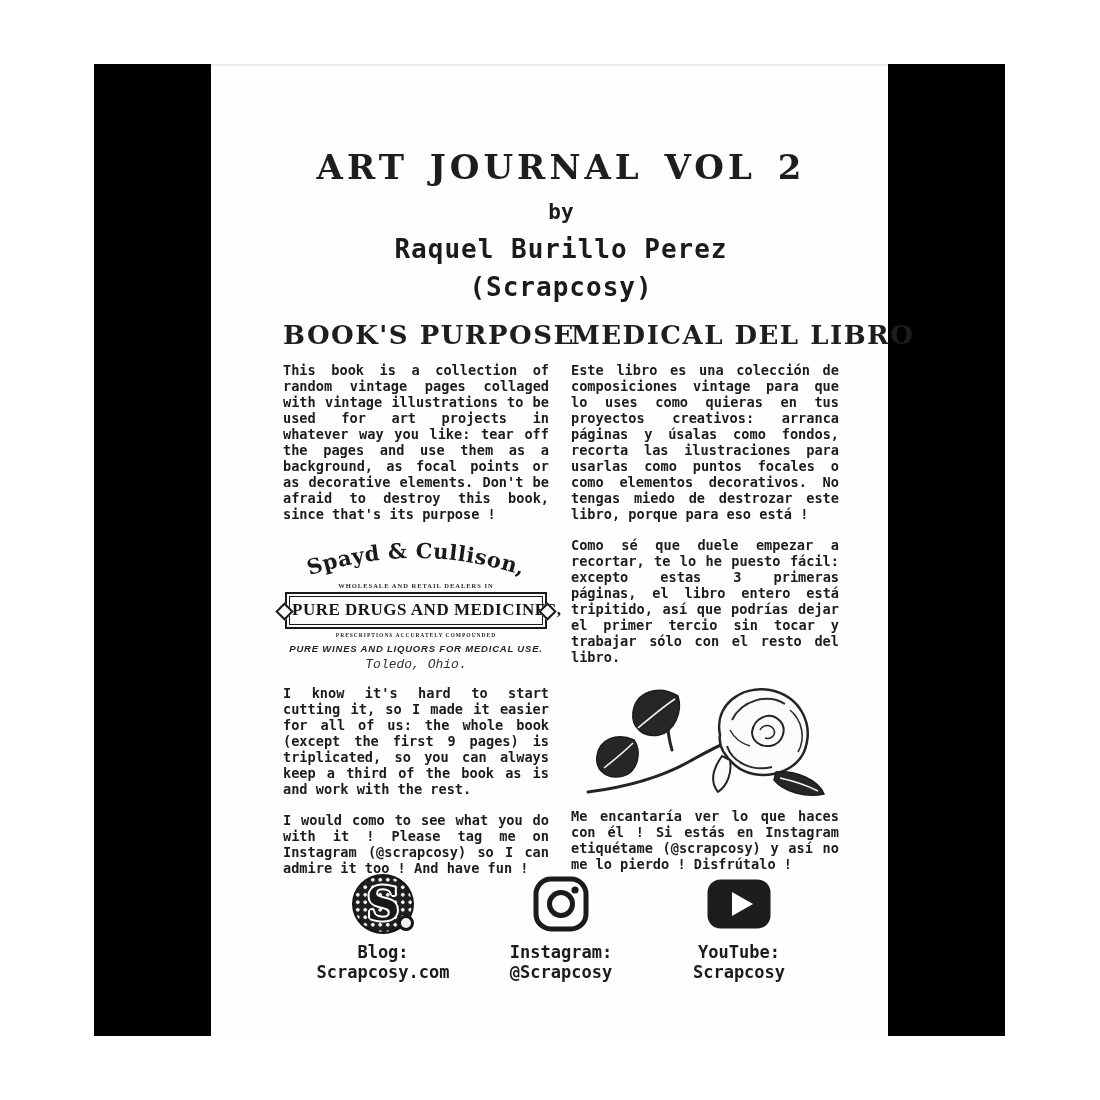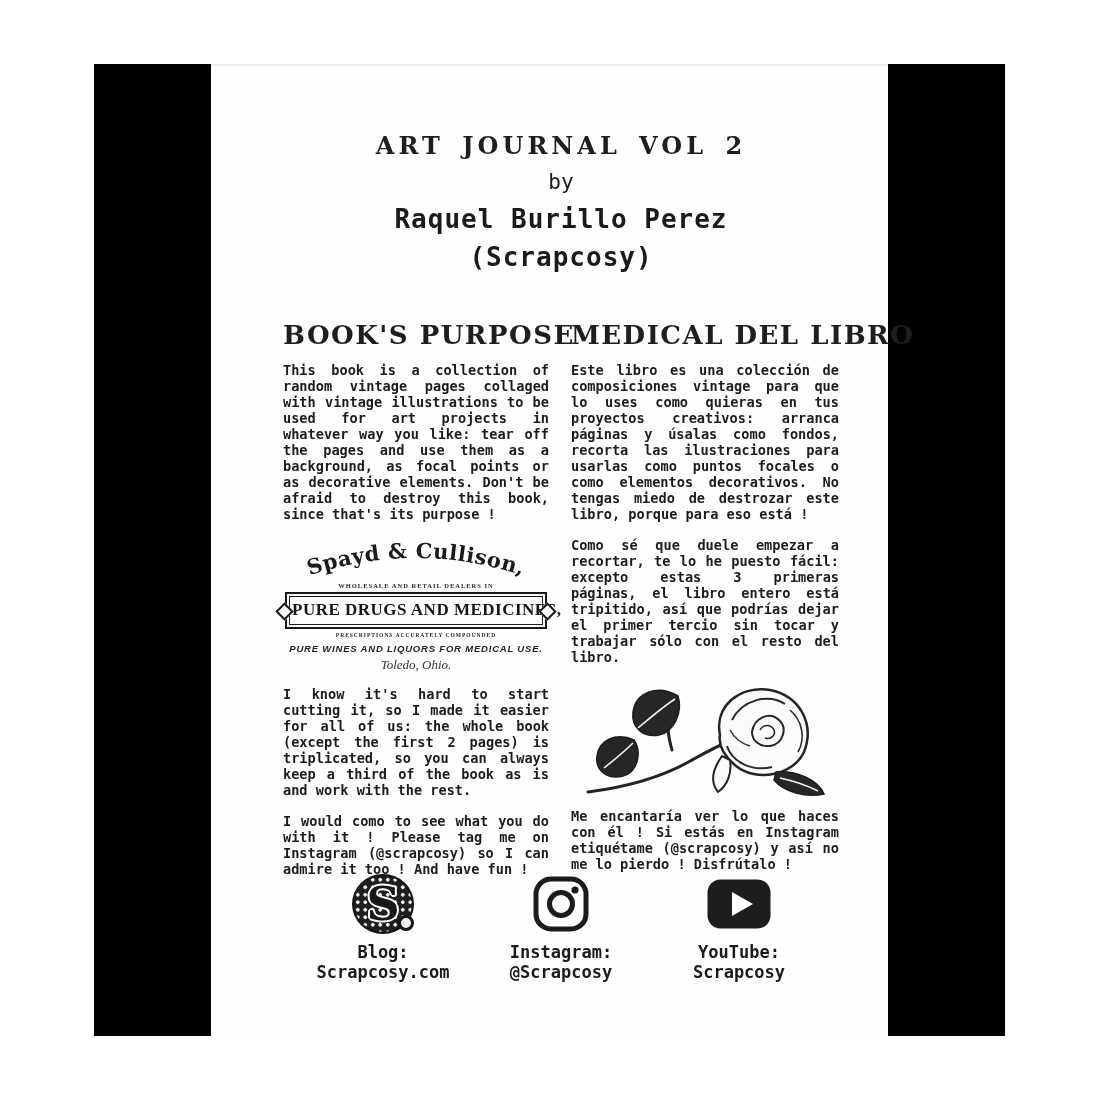--- a/index.html
+++ b/index.html
@@ -5,23 +5,23 @@
   html,body{margin:0;padding:0;background:#ffffff;}
   .stage{position:relative;width:1100px;height:1100px;background:#ffffff;overflow:hidden;
          font-family:"Liberation Sans",sans-serif;color:#1b1b1b;}
   .backdrop{position:absolute;left:94px;top:64px;width:911px;height:972px;background:#000;}
   .page{position:absolute;left:211px;top:64px;width:677px;height:972px;background:#fefefe;
         border-top:2px solid #ececec;}
   .inner{position:absolute;left:72px;top:0;width:556px;height:972px;}
 
   
   .title-block{position:absolute;top:68px;left:0;width:556px;text-align:center;}
-  .main-title{font-family:"DejaVu Serif",serif;font-weight:bold;font-size:24px;line-height:1;
-              letter-spacing:4px;word-spacing:6px;margin:0;color:#1e1e1e;}
-  .byline{font-family:"DejaVu Sans Mono",monospace;font-weight:normal;font-size:21px;margin-top:12px;}
+  .main-title{font-family:"DejaVu Serif",serif;font-weight:bold;font-size:34px;line-height:1;
+              letter-spacing:4px;word-spacing:6px;margin:16px;color:#1e1e1e;}
+  .byline{font-family:"DejaVu Sans Mono",monospace;font-weight:bold;font-size:21px;margin-top:12px;}
   .author{font-family:"DejaVu Sans Mono",monospace;font-weight:bold;font-size:26px;margin-top:10px;letter-spacing:1px;}
   .alias{font-family:"DejaVu Sans Mono",monospace;font-weight:bold;font-size:26px;margin-top:8px;letter-spacing:1px;}
 
   
   .col{position:absolute;top:254px;}
   .col-en{left:0;width:266px;}
   .col-es{left:288px;width:268px;}
   .col h2{font-family:"DejaVu Serif",serif;font-weight:bold;font-size:26px;letter-spacing:1.5px;
           text-align:center;margin:0 0 12px 0;color:#1e1e1e;white-space:nowrap;}
   .col p{font-family:"DejaVu Sans Mono",monospace;font-weight:bold;font-size:13.6px;
@@ -35,21 +35,21 @@
   .ribbon-bottom{font-size:5.5px;margin:3px 0 4px 0;}
   .label-box{position:relative;border:2.5px solid #1b1b1b;margin:0 2px;padding:2px;}
   .label-box-inner{border:1px solid #1b1b1b;padding:3px 2px 4px 2px;
       font-family:"Liberation Serif",serif;font-weight:bold;font-size:17px;letter-spacing:0.5px;
       white-space:nowrap;color:#161616;}
   .orn{position:absolute;width:9px;height:9px;background:#fefefe;border:2px solid #1b1b1b;
        transform:rotate(45deg);top:50%;margin-top:-6px;}
   .orn-l{left:-9px;} .orn-r{right:-9px;}
   .subline{font-family:Liberation Sans, sans-serif;font-weight:bold;font-style:italic;font-size:9.5px;
            letter-spacing:0.8px;margin-top:5px;color:#222;}
-  .place{font-family:Liberation Serif, serif;font-style:italic;font-size:13px;margin-top:3px;color:#333;}
+  .place{font-family:Liberation Mono, monospace;font-style:italic;font-size:13px;margin-top:3px;color:#333;}
 
   
   .rose-wrap{margin:0 0 6px 0;text-align:center;}
 
   
   .footer{position:absolute;left:15px;top:808px;width:526px;display:flex;justify-content:space-between;}
   .social{width:170px;text-align:center;}
   .icon-holder{height:60px;display:flex;align-items:center;justify-content:center;}
   .social-label{font-family:"DejaVu Sans Mono",monospace;font-weight:bold;font-size:17px;
                 line-height:20px;margin-top:8px;}
@@ -97,21 +97,21 @@
           <div class="label-box">
             <span class="orn orn-l"></span>
             <span class="orn orn-r"></span>
             <div class="label-box-inner">PURE DRUGS AND MEDICINES,</div>
           </div>
           <div class="ribbon ribbon-bottom">PRESCRIPTIONS ACCURATELY COMPOUNDED</div>
           <div class="subline">PURE WINES AND LIQUORS FOR MEDICAL USE.</div>
           <div class="place">Toledo, Ohio.</div>
         </div>
 
-        <p>I know it's hard to start cutting it, so I made it easier for all of us: the whole book (except the first 2 pages) is triplicated, so you can always keep a third of the book as is and work with the rest.</p>
+        <p>I know it's hard to start cutting it, so I made it easier for all of us: the whole book (except the first 9 pages) is triplicated, so you can always keep a third of the book as is and work with the rest.</p>
         <p>I would como to see what you do with it ! Please tag me on Instagram (@scrapcosy) so I can admire it too ! And have fun !</p>
       </div>
 
       <div class="col col-es">
         <h2>MEDICAL DEL LIBRO</h2>
         <p>Este libro es una colección de composiciones vintage para que lo uses como quieras en tus proyectos creativos: arranca páginas y úsalas como fondos, recorta las ilustraciones para usarlas como puntos focales o como elementos decorativos. No tengas miedo de destrozar este libro, porque para eso está !</p>
         <p>Como sé que duele empezar a recortar, te lo he puesto fácil: excepto estas 3 primeras páginas, el libro entero está tripitido, así que podrías dejar el primer tercio sin tocar y trabajar sólo con el resto del libro.</p>
 
         <div class="rose-wrap">
           <svg width="250" height="118" viewBox="0 0 250 118">

